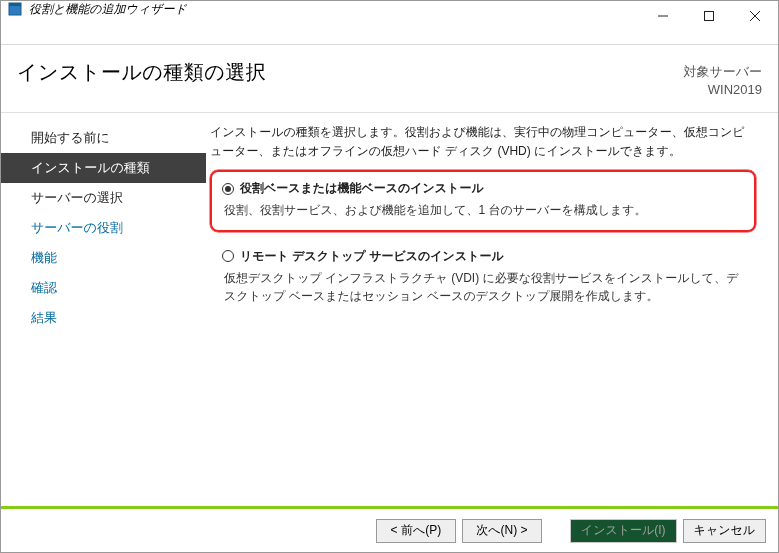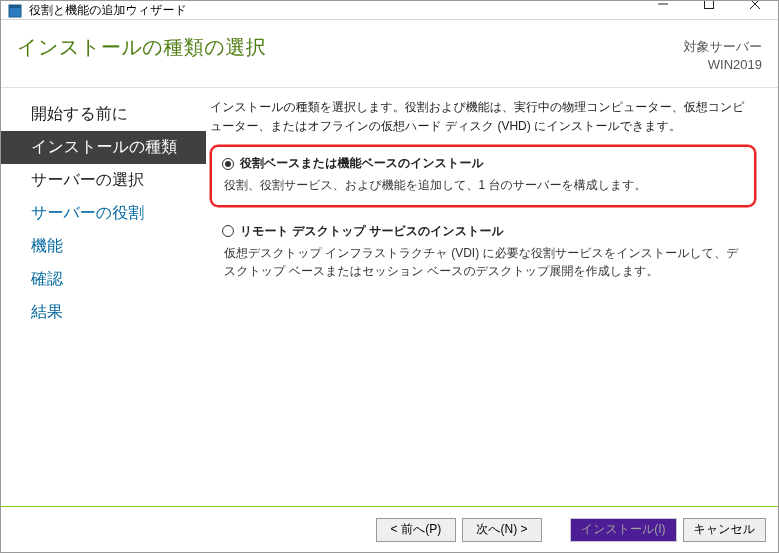--- a/index.html
+++ b/index.html
@@ -10,25 +10,26 @@
     background: #fff;
     color: #000;
     width: 779px;
     height: 553px;
     overflow: hidden;
     border: 1px solid #999;
     display: flex;
     flex-direction: column;
   }
   .titlebar {
-    height: 19px;
-    display: flex;
-    align-items: flex-end;
+    height: 44px;
+    display: flex;
+    align-items: flex-start;
     padding-left: 6px;
     border-bottom: 1px solid #d9d9d9;
+    font-style: italic;
   }
   .titlebar-icon {
     width: 16px;
     height: 16px;
     margin-right: 6px;
     display: inline-flex;
     align-items: center;
     justify-content: center;
   }
   .titlebar-title { flex: 1; font-size: 12px; }
@@ -45,21 +46,21 @@
   .winbtn svg { stroke: #222; }
   .header {
     height: 68px;
     padding: 14px 16px 0 16px;
     display: flex;
     align-items: flex-start;
     border-bottom: 1px solid #e0e0e0;
   }
   .header-title {
     flex: 1;
-    color: #4d7c0f;
+    color: #000000;
     font-size: 20px;
     font-weight: 400;
     letter-spacing: 0.5px;
   }
   .header-target {
     text-align: right;
     color: #555;
     font-size: 13px;
     line-height: 1.35;
     padding-top: 4px;
@@ -68,21 +69,21 @@
     flex: 1;
     display: flex;
     min-height: 0;
   }
   .sidebar {
     width: 205px;
     padding: 10px 0 0 0;
   }
   .nav-item {
     padding: 6px 16px 6px 30px;
-    font-size: 16px;
+    font-size: 13px;
     color: #222;
   }
   .nav-item.active {
     background: #404040;
     color: #fff;
   }
   .nav-item.disabled { color: #0369a1; }
   .content {
     flex: 1;
     padding: 10px 22px 0 4px;
@@ -123,42 +124,42 @@
     height: 6px;
     background: #333;
     border-radius: 50%;
   }
   .opt-desc {
     margin-left: 2px;
     line-height: 1.55;
     color: #333;
   }
   .footer {
-    border-top: 1px solid #84cc16;
+    border-top: 3px solid #84cc16;
     height: 46px;
     display: flex;
     align-items: center;
     justify-content: flex-end;
     padding: 0 12px;
     gap: 6px;
   }
   .footer-spacer { width: 16px; }
   .btn {
     min-width: 80px;
     height: 24px;
     border: 1px solid #999;
     background: #efefef;
     font-size: 12px;
     padding: 0 10px;
     cursor: pointer;
   }
   .btn:disabled {
     color: #a0a0a0;
     border-color: #c8c8c8;
-    background: #4c1d95;
+    background: #14532d;
     cursor: default;
   }
 </style>
 </head>
 <body>
 
 <div class="titlebar">
   <span class="titlebar-icon">
     <svg width="16" height="16" viewBox="0 0 16 16">
       <rect x="2" y="2" width="12" height="12" fill="#2d7cc1" stroke="#1a5b8a"></rect>

